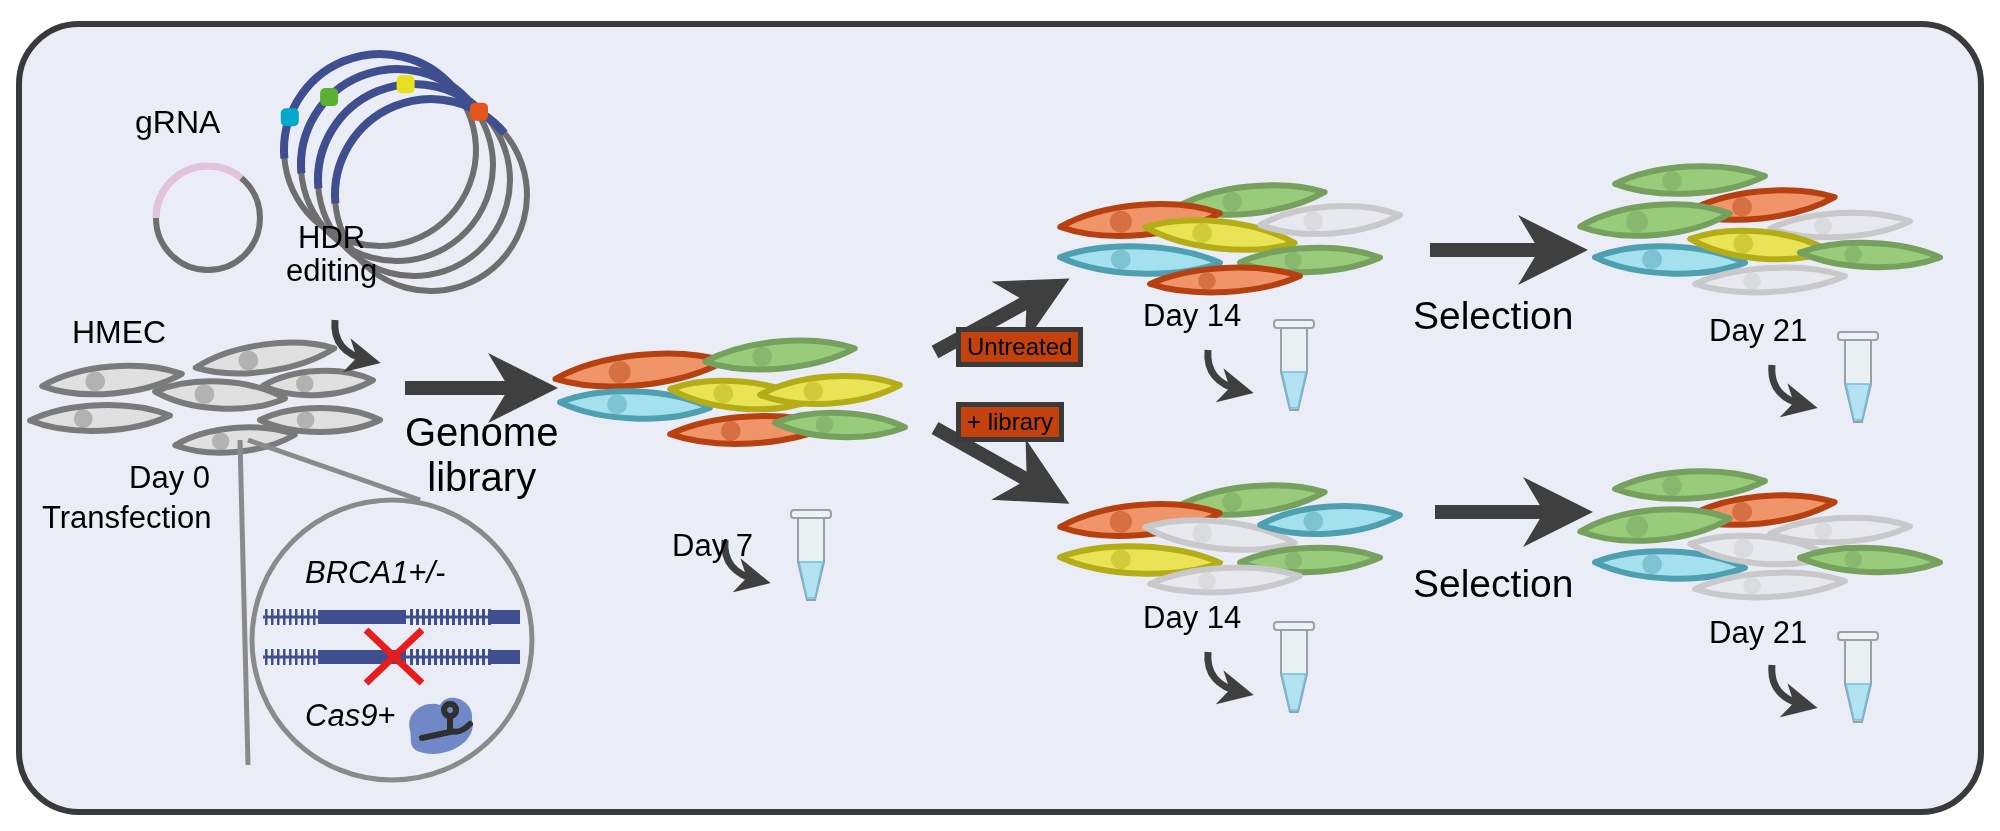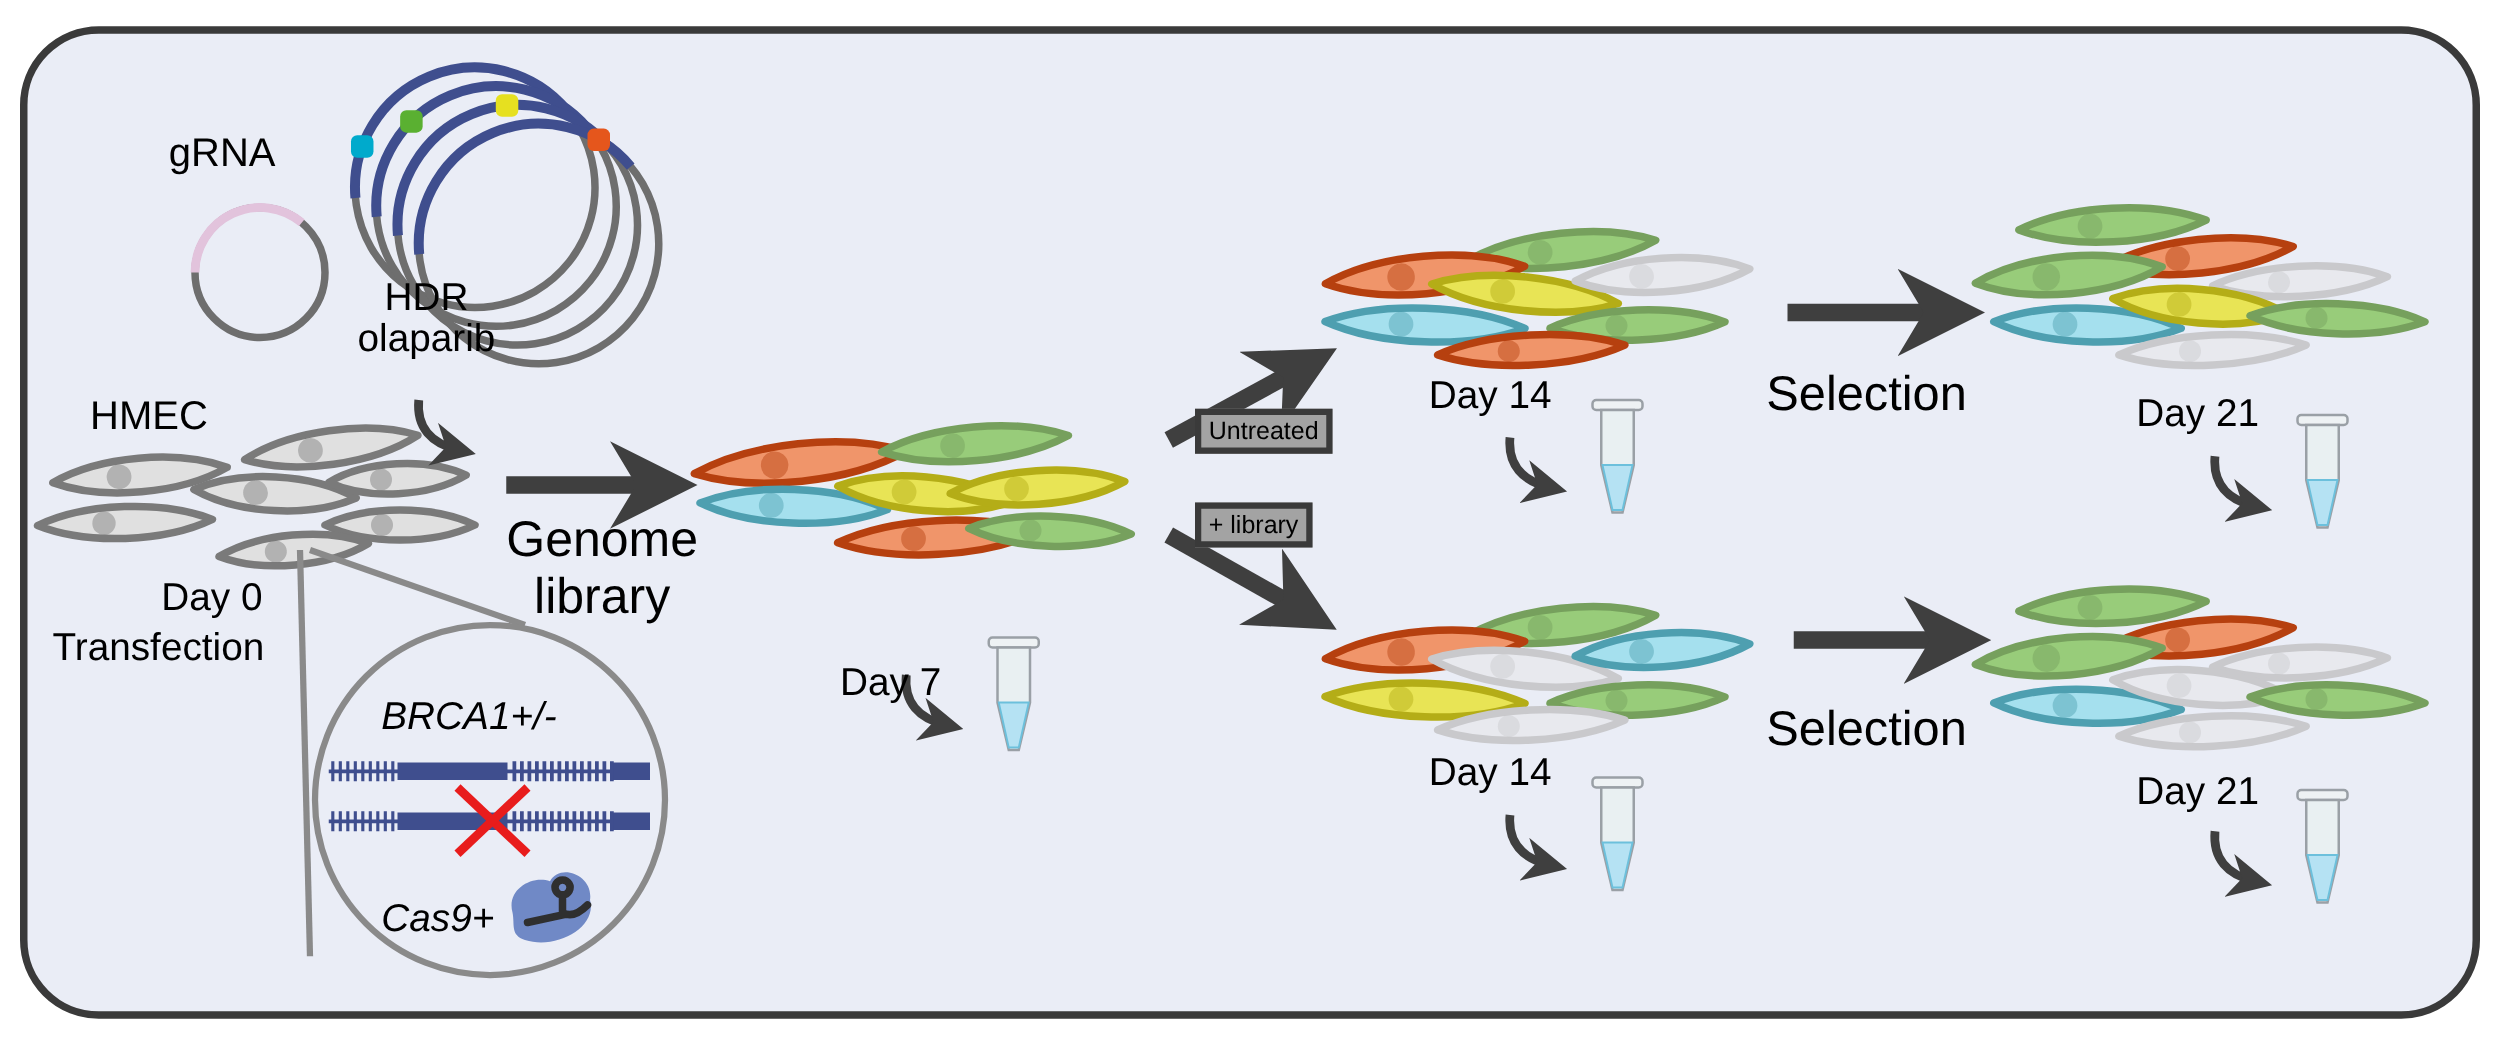--- a/index.html
+++ b/index.html
@@ -1,21 +1,21 @@
 <!DOCTYPE html>
 <html><head>
 <meta charset="utf-8">
 <style>
   html, body { margin: 0; padding: 0; background: #ffffff; }
   body { width: 2000px; height: 831px; position: relative; overflow: hidden; font-family: "Liberation Sans", sans-serif; }
   #stage { position: absolute; left: 0; top: 0; width: 1936px; height: 831px; }
   .lbl { position: absolute; color: #000; font-family: "Liberation Sans", sans-serif; white-space: nowrap; line-height: 1.05; }
   .lbl.c { text-align: center; }
   .lbl.i { font-style: italic; }
-  .box { position: absolute; border: 5px solid #3a3a3a; background: #a3a3a3; padding: 2px 6px; font-size: 20px; line-height: 1.1; color: #000; font-family: "Liberation Sans", sans-serif; white-space: nowrap; }
+  .box { position: absolute; border: 5px solid #3a3a3a; background: #c2410c; padding: 2px 6px; font-size: 24px; line-height: 1.1; color: #000; font-family: "Liberation Sans", sans-serif; white-space: nowrap; }
 </style>
 </head>
 <body>
 
 <div id="stage">
   <svg id="art" width="2000" height="831" viewBox="0 0 2000 831" xmlns="http://www.w3.org/2000/svg">
     <defs>
       <marker id="ah" viewBox="0 0 10 10" refX="6" refY="5" markerWidth="5" markerHeight="5" orient="auto">
         <path d="M0,0 L10,5 L0,10 L3,5 z" fill="#3f3f3f"></path>
       </marker>
@@ -345,33 +345,33 @@
         <g transform="translate(1842,632)">
           <rect x="-4" y="0" width="40" height="8" rx="3" fill="#eef2f4" stroke="#9aa0a6" stroke-width="2"></rect>
           <path d="M3,8 L29,8 L29,52 L20,90 L12,90 L3,52 Z" fill="#e9f0f2" stroke="#9aa0a6" stroke-width="2"></path>
           <path d="M4,52 L28,52 L20,88 L12,88 Z" fill="#b5e2f3" stroke="#6cc0dc" stroke-width="1.5"></path>
         </g>
       </g>
   </svg>
 
   <div class="lbl c" style="left:135px;top:106px;font-size:32px;">gRNA</div>
   <div class="lbl c" style="left:286px;top:222px;font-size:31px;white-space:pre;">HDR
-olaparib</div>
+editing</div>
   <div class="lbl" style="left:72px;top:316px;font-size:32px;">HMEC</div>
   <div class="lbl c" style="left:92px;top:462px;font-size:31px;margin-left:37px;">Day 0</div>
   <div class="lbl c" style="left:42px;top:502px;font-size:31px;">Transfection</div>
   <div class="lbl c" style="left:405px;top:410px;font-size:40px;white-space:pre;line-height:1.12;">Genome
 library</div>
   <div class="lbl" style="left:672px;top:492px;font-size:31px;margin-top:38px;">Day 7</div>
 
   <div class="box" style="left:956px;top:327px;">Untreated</div>
   <div class="box" style="left:956px;top:402px;">+ library</div>
 
   <div class="lbl" style="left:1143px;top:300px;font-size:31px;">Day 14</div>
   <div class="lbl" style="left:1143px;top:602px;font-size:31px;">Day 14</div>
   <div class="lbl" style="left:1413px;top:296px;font-size:39px;">Selection</div>
   <div class="lbl" style="left:1413px;top:564px;font-size:39px;">Selection</div>
   <div class="lbl" style="left:1709px;top:315px;font-size:31px;">Day 21</div>
   <div class="lbl" style="left:1709px;top:617px;font-size:31px;">Day 21</div>
 
   <div class="lbl i" style="left:305px;top:557px;font-size:31px;">BRCA1+/-</div>
-  <div class="lbl i" style="left:305px;top:700px;font-size:31px;margin-top:19px;">Cas9+</div>
+  <div class="lbl i" style="left:305px;top:700px;font-size:31px;">Cas9+</div>
 </div>
 
 </body></html>

